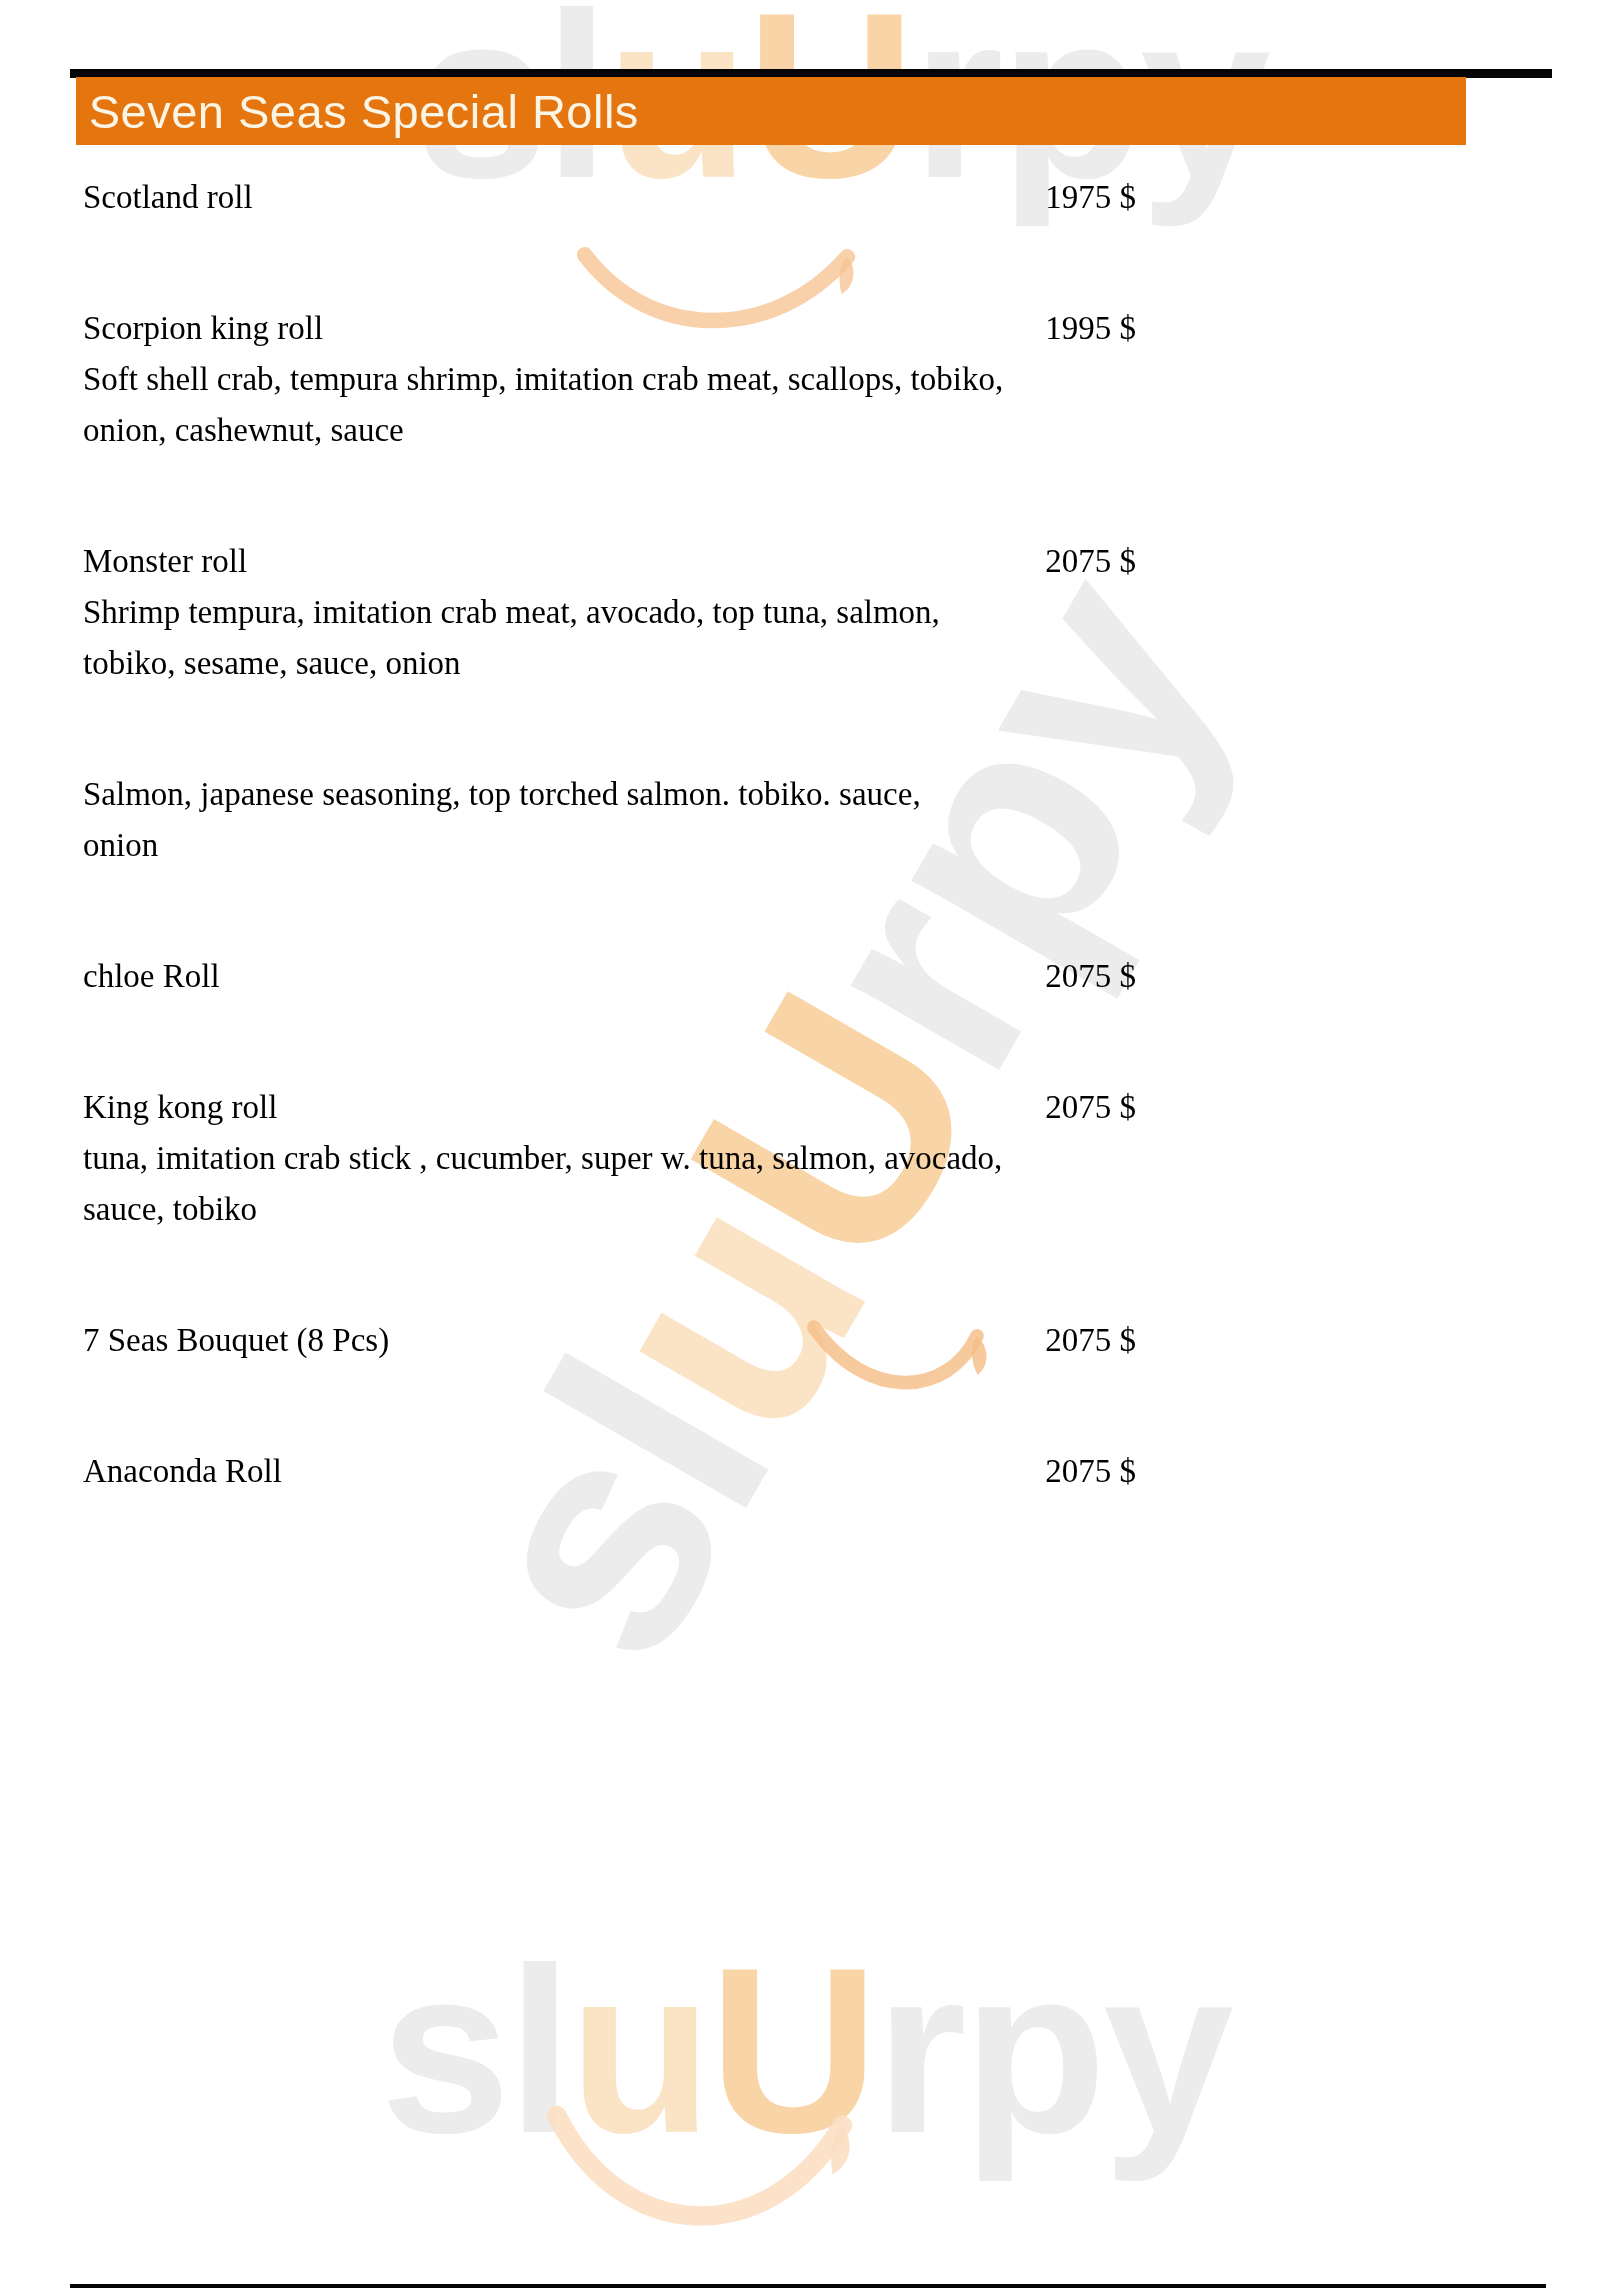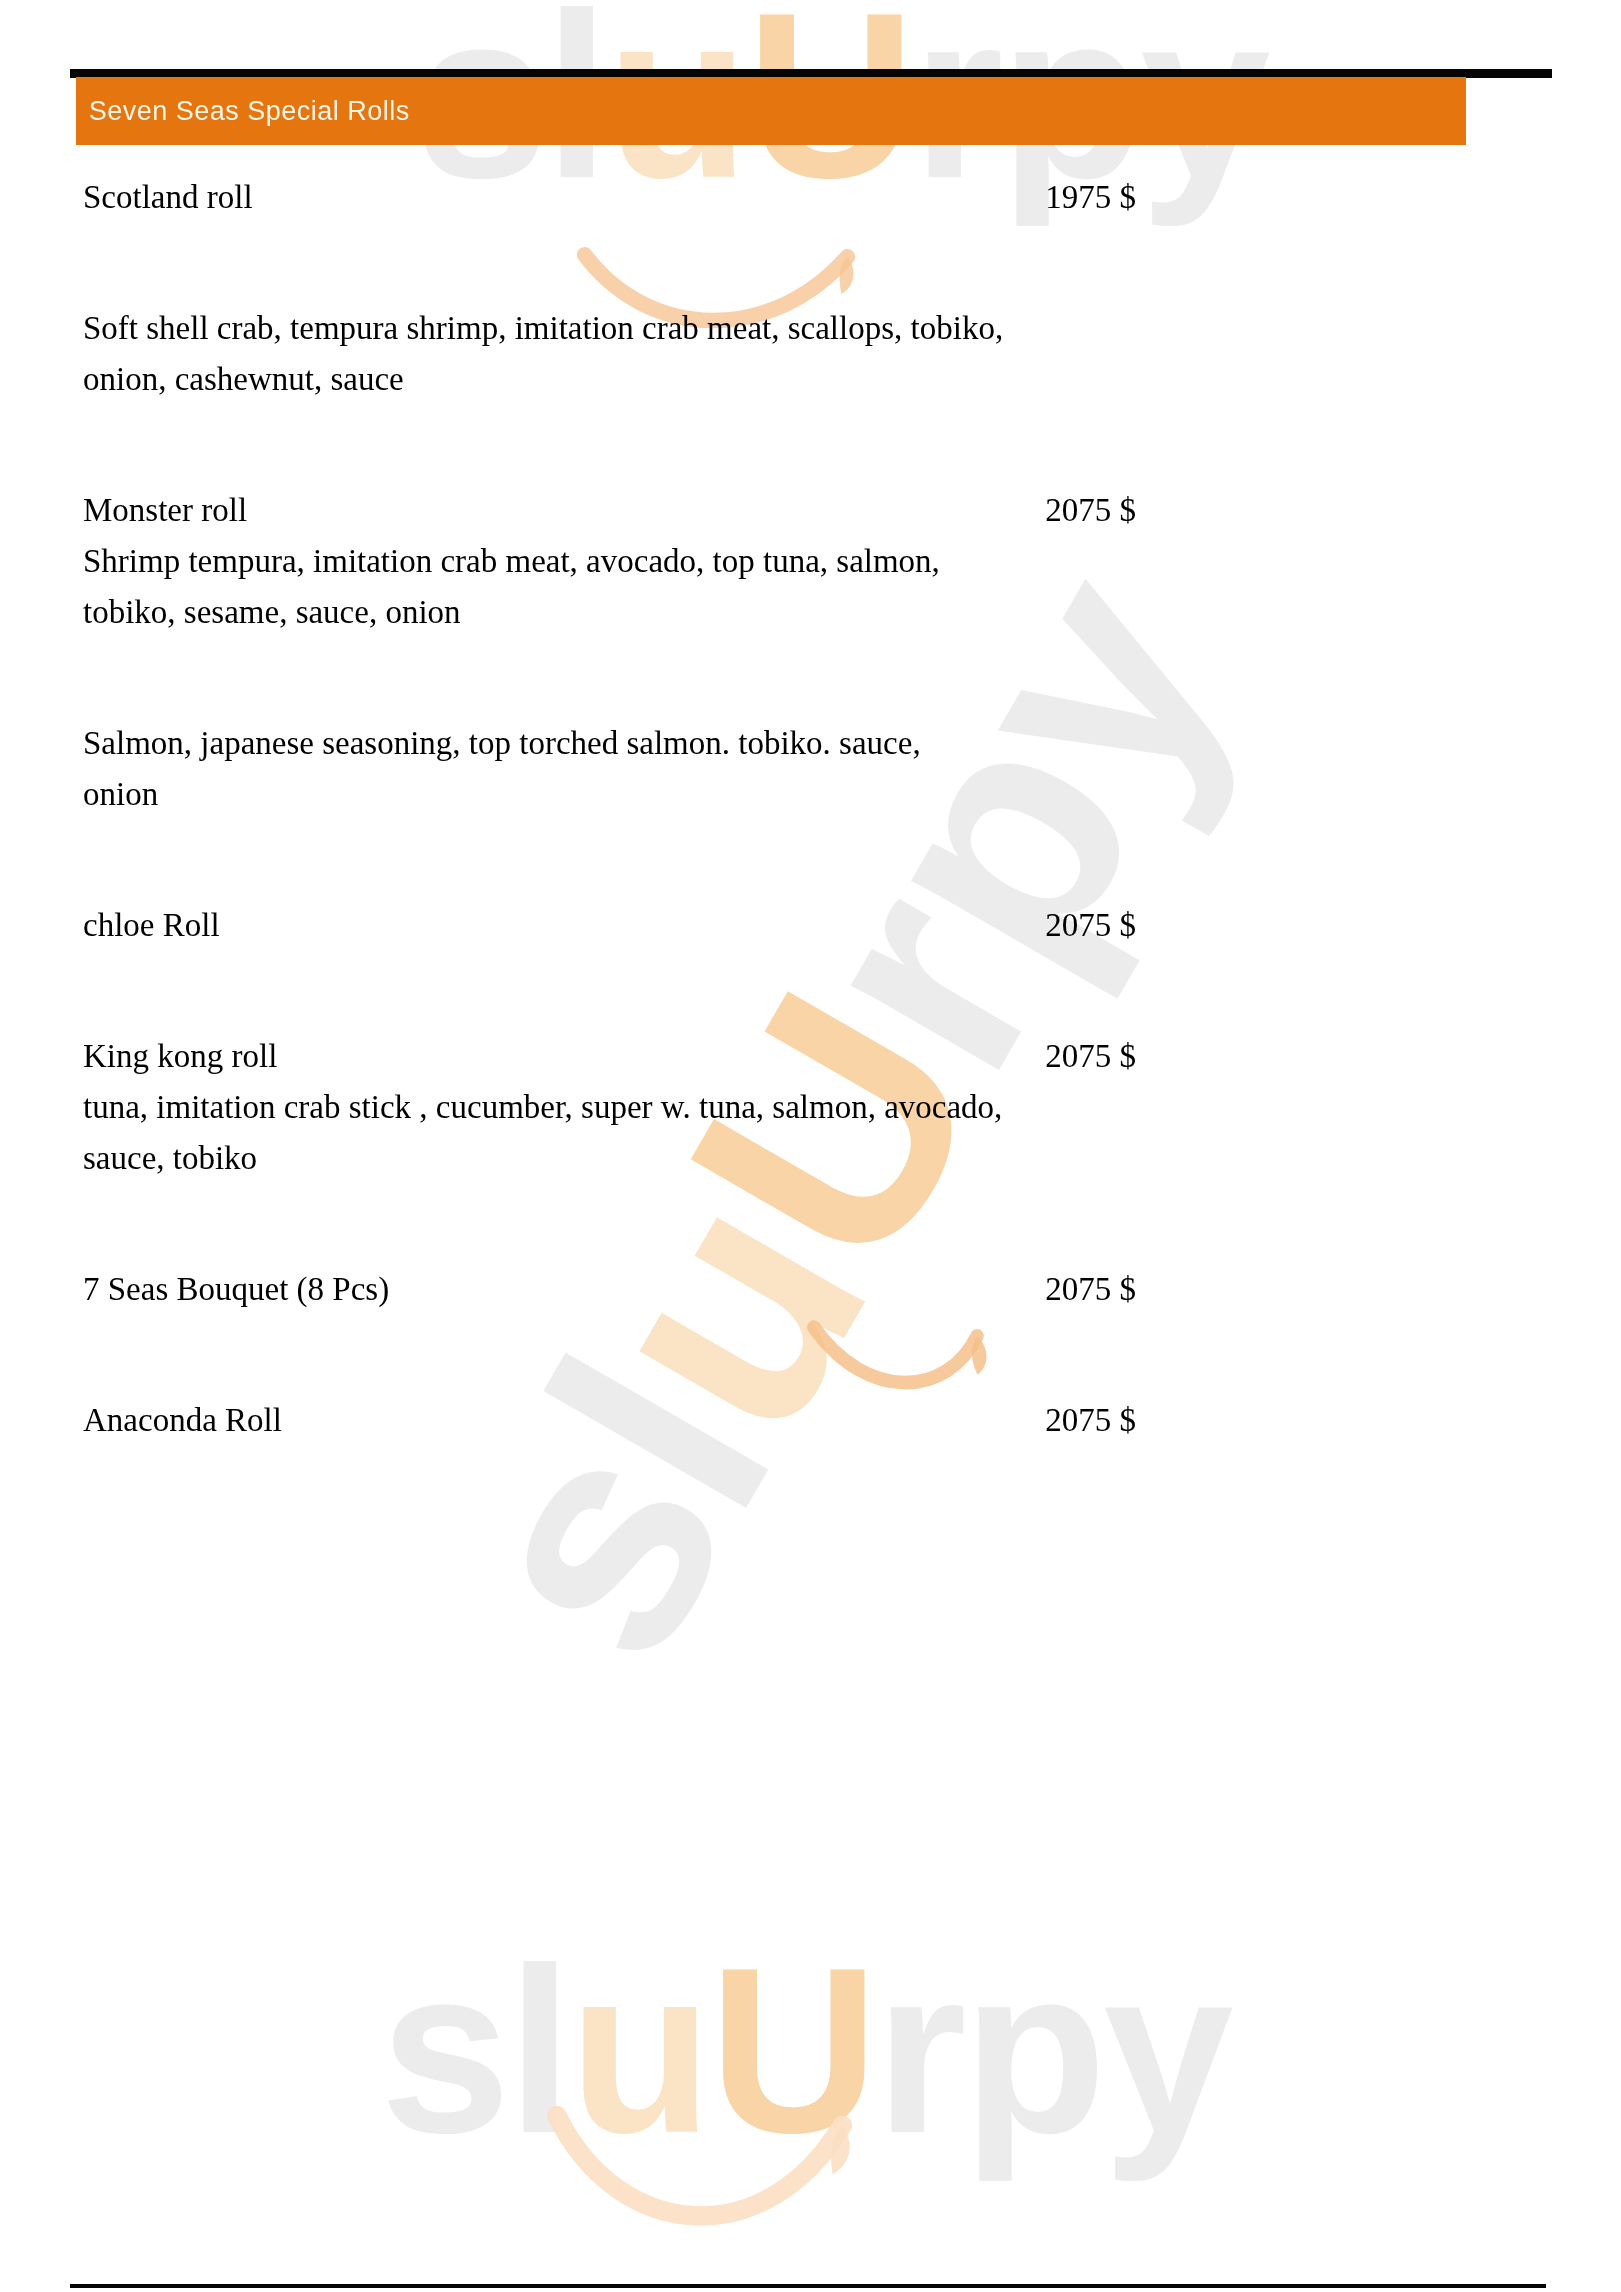--- a/index.html
+++ b/index.html
@@ -23,21 +23,21 @@
   .smile-top{left:571px;top:243px;}
   .smile-mid{left:812px;top:1272px;transform:rotate(-18deg);}
   .smile-bottom{left:541px;top:2096px;}
   
   .top-black-bar{position:absolute;left:70px;top:69px;width:1482px;height:8.8px;background:#050505;z-index:2;}
   .orange-bar{
     position:absolute;left:76px;top:77px;width:1390px;height:68px;background:#E5750F;z-index:2;
     display:flex;align-items:center;box-sizing:border-box;padding-left:12.7px;
   }
   .orange-bar .title{
-    font-family:"Liberation Sans", sans-serif;font-size:27px;font-weight:400;
+    font-family:"Liberation Sans", sans-serif;font-size:47px;font-weight:400;
     color:#FBF5E6;letter-spacing:0.5px;
   }
   
   .menu{
     position:absolute;left:0;top:145px;width:1375px;z-index:1;
     box-sizing:border-box;padding:27.4px 239px 0 83px;
   }
   .item{margin-bottom:80px;font-size:33px;line-height:51px;}
   .item-row{display:flex;justify-content:space-between;align-items:baseline;}
   .item-name{}
@@ -80,20 +80,24 @@
 
 <div class="menu">
   <div class="item">
     <div class="item-row">
       <span class="item-name">Scotland roll</span>
       <span class="item-price">1975 $</span>
     </div>
   </div>
 
   <div class="item">
+    <div class="item-row">
+      <span class="item-name">Scorpion king roll</span>
+      <span class="item-price">1995 $</span>
+    </div>
     <div class="item-desc">Soft shell crab, tempura shrimp, imitation crab meat, scallops, tobiko,
 onion, cashewnut, sauce</div>
   </div>
 
   <div class="item">
     <div class="item-row">
       <span class="item-name">Monster roll</span>
       <span class="item-price">2075 $</span>
     </div>
     <div class="item-desc">Shrimp tempura,  imitation crab meat, avocado, top tuna, salmon,

